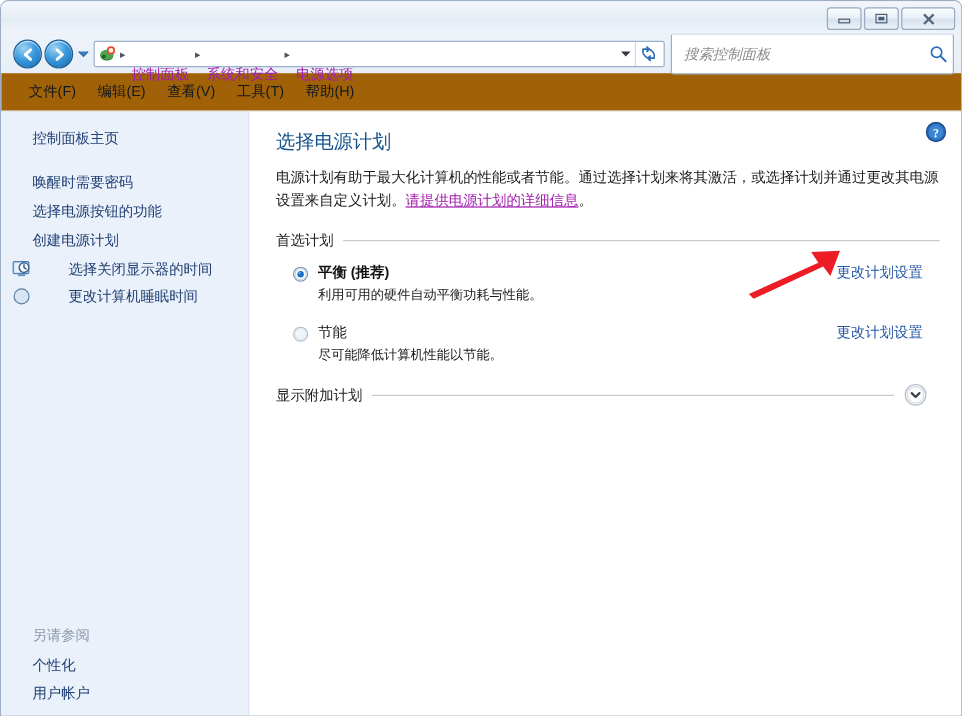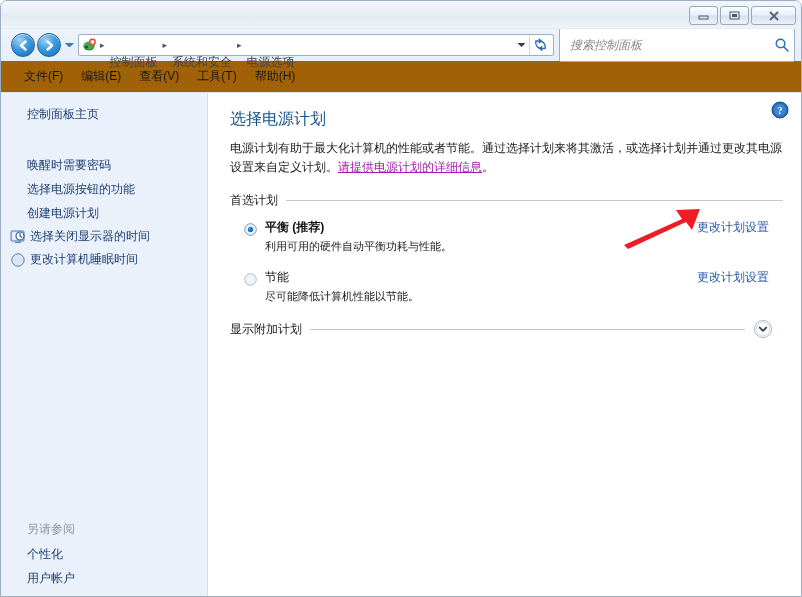--- a/index.html
+++ b/index.html
@@ -103,21 +103,21 @@
   }
   .crumbs {
     display: flex;
     align-items: center;
     flex: 1 1 auto;
     min-width: 0;
     overflow: hidden;
   }
   .crumb {
     font-size: 12px;
-    color: #404040;
+    color: #a21caf;
     padding: 2px 4px;
     white-space: nowrap;
     cursor: default;
     margin-top: 35px;
   }
   .crumb-sep {
     color: #4a5560;
     font-size: 9px;
     padding: 0 1px;
     user-select: none;
@@ -199,29 +199,30 @@
   .side-link {
     font-size: 12px;
     color: #1f3f73;
     padding: 4px 6px 4px 0;
     margin-left: 26px;
     cursor: pointer;
     line-height: 16px;
     display: block;
     white-space: nowrap;
   }
-  .side-link.home { margin-bottom: 26px; font-family: Liberation Mono, monospace; }
+  .side-link.home { margin-bottom: 13px; }
 
   .side-link-icon {
     display: flex;
-    align-items: flex-start;
+    align-items: center;
     margin-left: 8px;
     padding: 3px 6px 3px 0;
     cursor: pointer;
     white-space: nowrap;
+    gap: 27px;
   }
   .side-link-icon .ico {
     width: 17px; height: 17px;
     flex: 0 0 auto;
     margin-right: 4px;
     display: flex; align-items: center; justify-content: center;
   }
   .side-link-icon .txt {
     font-size: 12px;
     color: #1f3f73;

